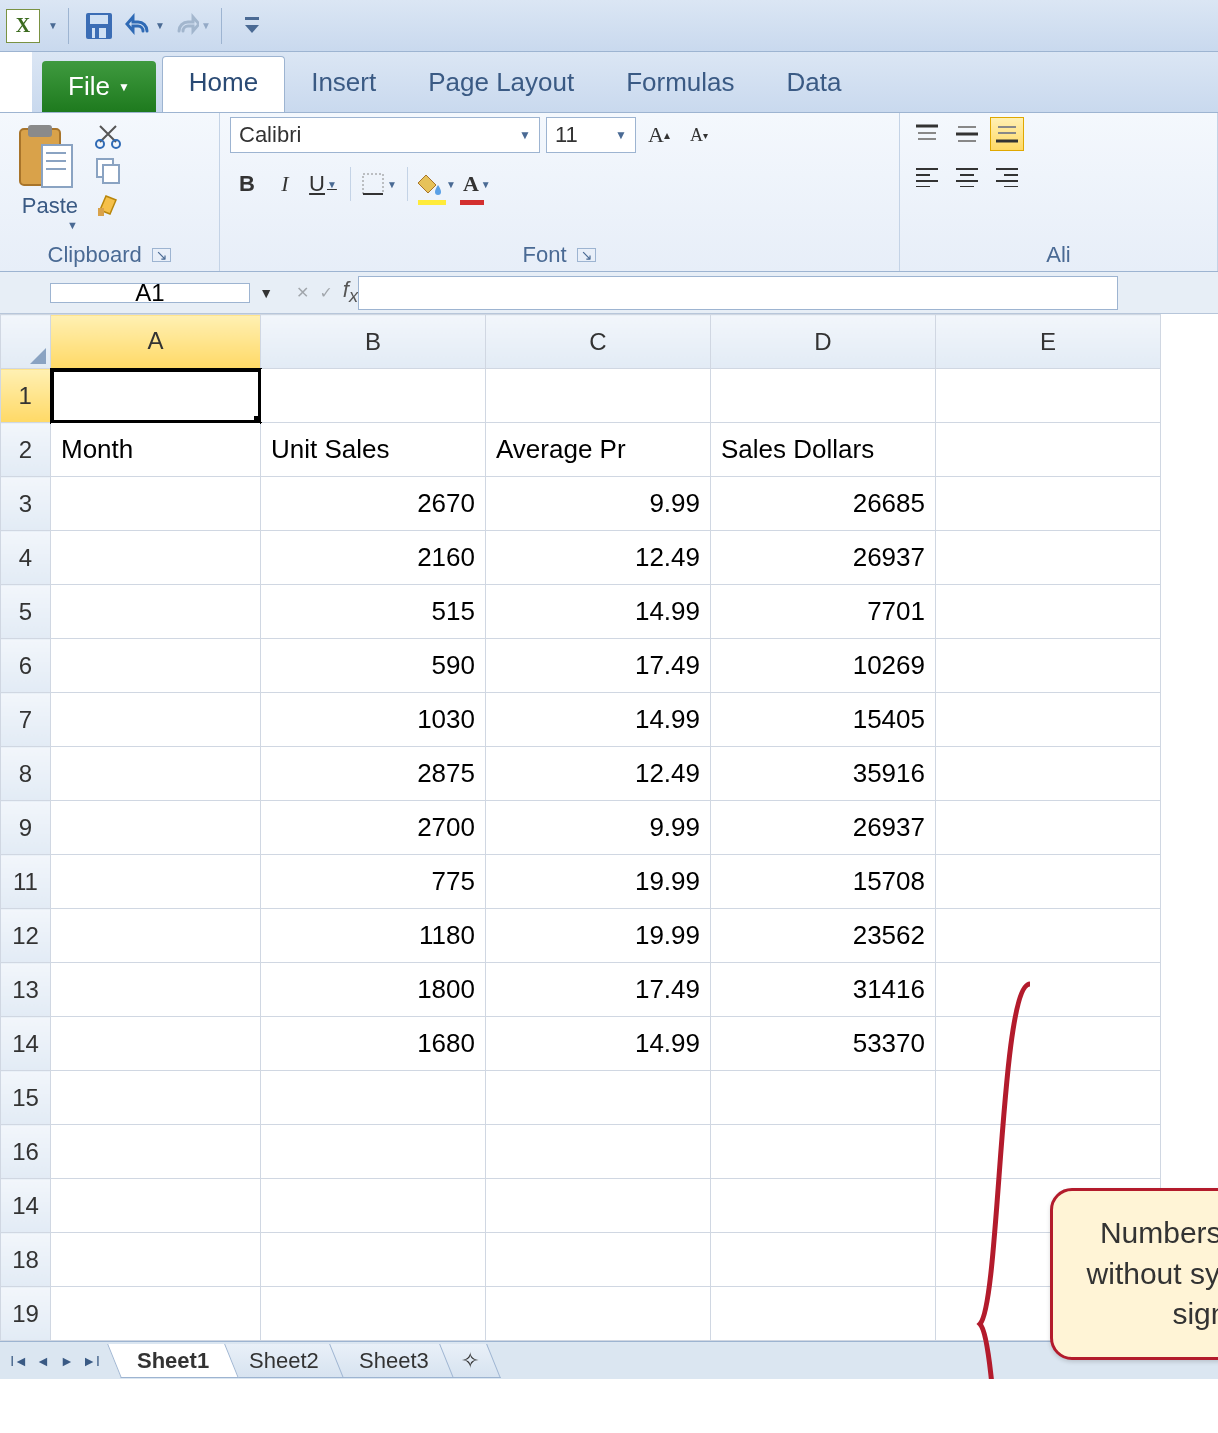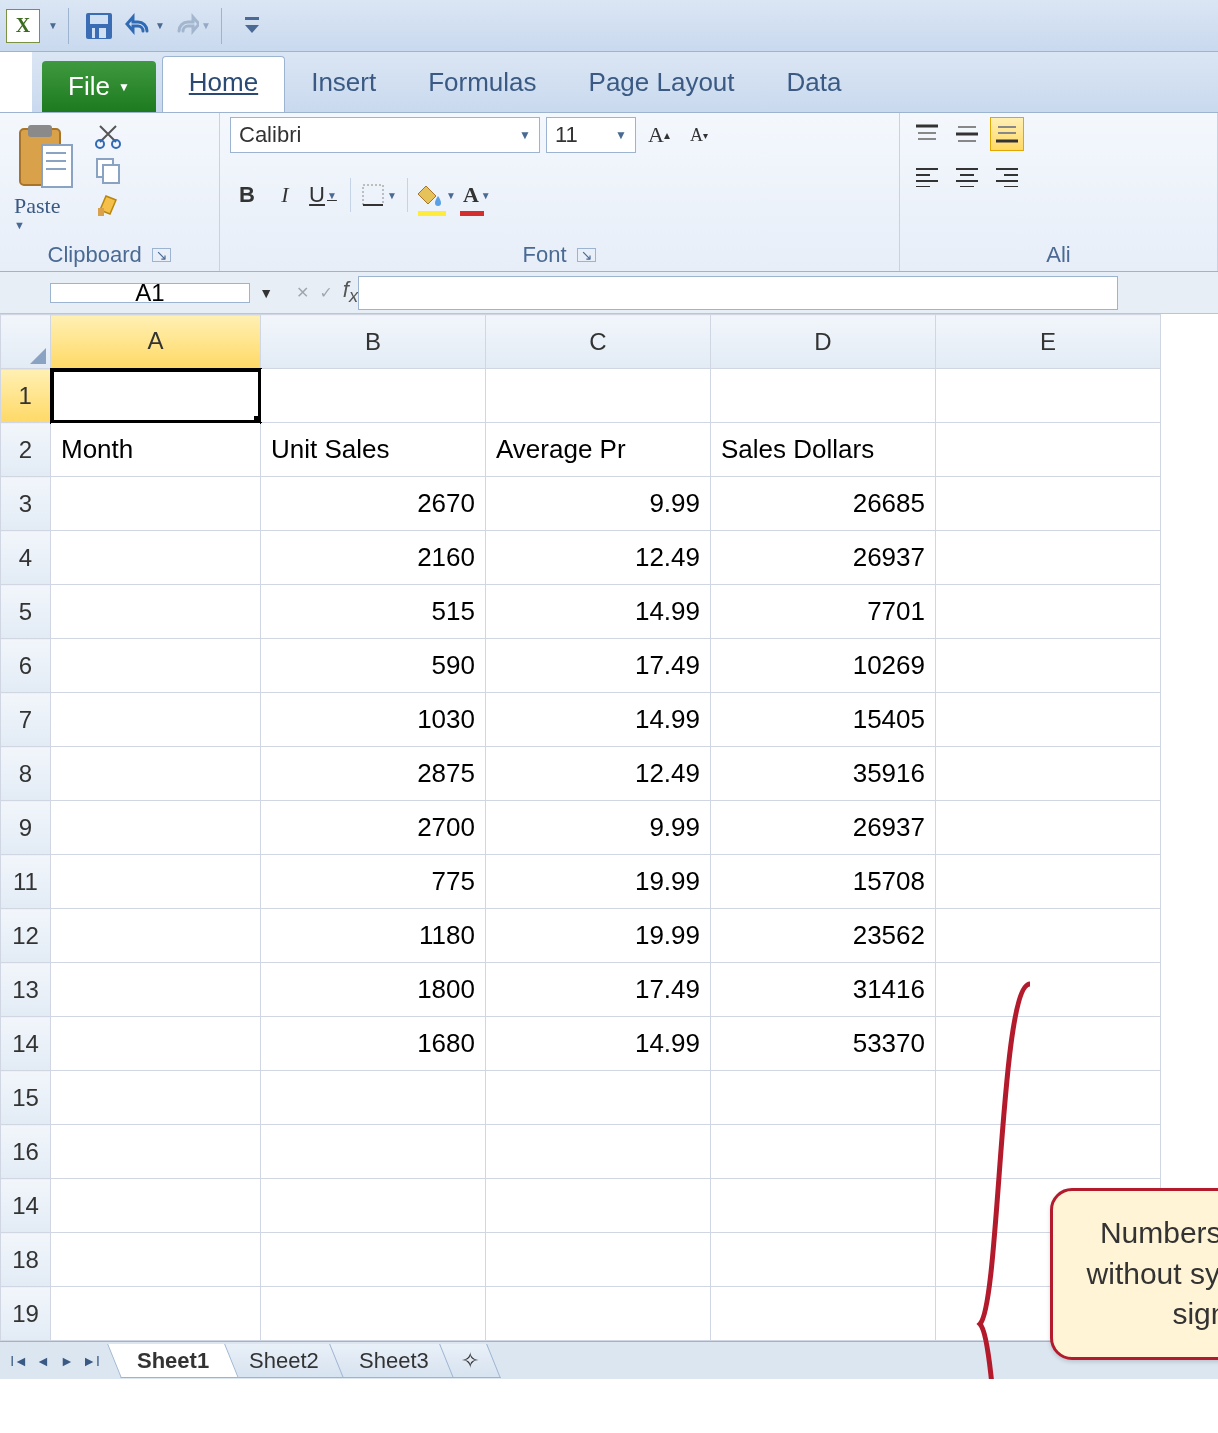--- a/index.html
+++ b/index.html
@@ -46,21 +46,20 @@
   .tab {
     font-size:26px; color:#3a5a84;
     padding: 10px 26px 14px;
     cursor:pointer;
   }
   .tab.active {
     background:#fff;
     border-radius:4px 4px 0 0;
     border:1px solid #9db4d1; border-bottom:none;
     color:#2a4a74;
-    text-decoration:underline;
   }
   
   .ribbon {
     height: 160px;
     background: linear-gradient(#f4f8fd,#e7eef8);
     border-top:1px solid #9db4d1;
     border-bottom:1px solid #9db4d1;
     display:flex;
   }
   .group {
@@ -69,21 +68,21 @@
     padding:4px 10px 2px;
     position:relative;
   }
   .group-body { flex:1; display:flex; align-items:flex-start; gap:8px;}
   .group-label {
     color:#4a6a94; font-size:22px;
     display:flex; justify-content:center; align-items:center; gap:10px;
     height:28px;
   }
   .launcher { font-size:14px; color:#4a6a94; border:1px solid #9db4d1; padding:0 3px; line-height:12px;}
-  .big-btn { display:flex; flex-direction:column; align-items:flex-start; cursor:pointer; padding:4px;font-family:Liberation Serif, serif;}
+  .big-btn { display:flex; flex-direction:column; align-items:flex-end; cursor:pointer; padding:4px;}
   .big-btn span.lbl { font-size:22px; color:#3a5a84;}
   .mini-col { display:flex; flex-direction:column; gap:4px; padding-top:4px;}
   .mini-btn { width:36px;height:30px;display:flex;align-items:center;justify-content:center;cursor:pointer;}
   
   .font-row { display:flex; gap:6px; align-items:center;}
   .combo {
     background:#fff; border:1px solid #9db4d1; height:36px;
     display:flex; align-items:center; padding:0 8px;
     font-size:22px; color:#333;
     cursor:pointer;
@@ -229,22 +228,22 @@
   </div>
 </div>
 
 <div class="tabs">
   <div class="file-tab">
     <span>File</span>
     <span style="font-size:12px;">▼</span>
   </div>
   <div class="tab active"><span>Home</span></div>
   <div class="tab"><span>Insert</span></div>
+  <div class="tab"><span>Page Layout</span></div>
   <div class="tab"><span>Formulas</span></div>
-  <div class="tab"><span>Page Layout</span></div>
   <div class="tab"><span>Data</span></div>
 </div>
 
 <div class="ribbon">
 
   <div class="group" style="width:220px">
     <div class="group-body">
       <div class="big-btn">
         <svg width="64" height="72">
           <rect x="6" y="8" width="40" height="56" rx="4" fill="#d9a24a" stroke="#a8742a" stroke-width="2"></rect>
@@ -279,21 +278,21 @@
         </div>
       </div>
     </div>
     <div class="group-label">
       <span>Clipboard</span>
       <span class="launcher">↘</span>
     </div>
   </div>
 
   <div class="group" style="width:680px">
-    <div class="group-body" style="flex-direction:column;gap:15px;">
+    <div class="group-body" style="flex-direction:column;gap:4px;">
       <div class="font-row">
         <div class="combo" style="width:310px">
           <span>Calibri</span>
           <span class="arrow">▼</span>
         </div>
         <div class="combo" style="width:90px">
           <span>11</span>
           <span class="arrow">▼</span>
         </div>
         <div class="rb-btn" style="font-family:serif;">A<sup style="font-size:12px">▴</sup></div>

